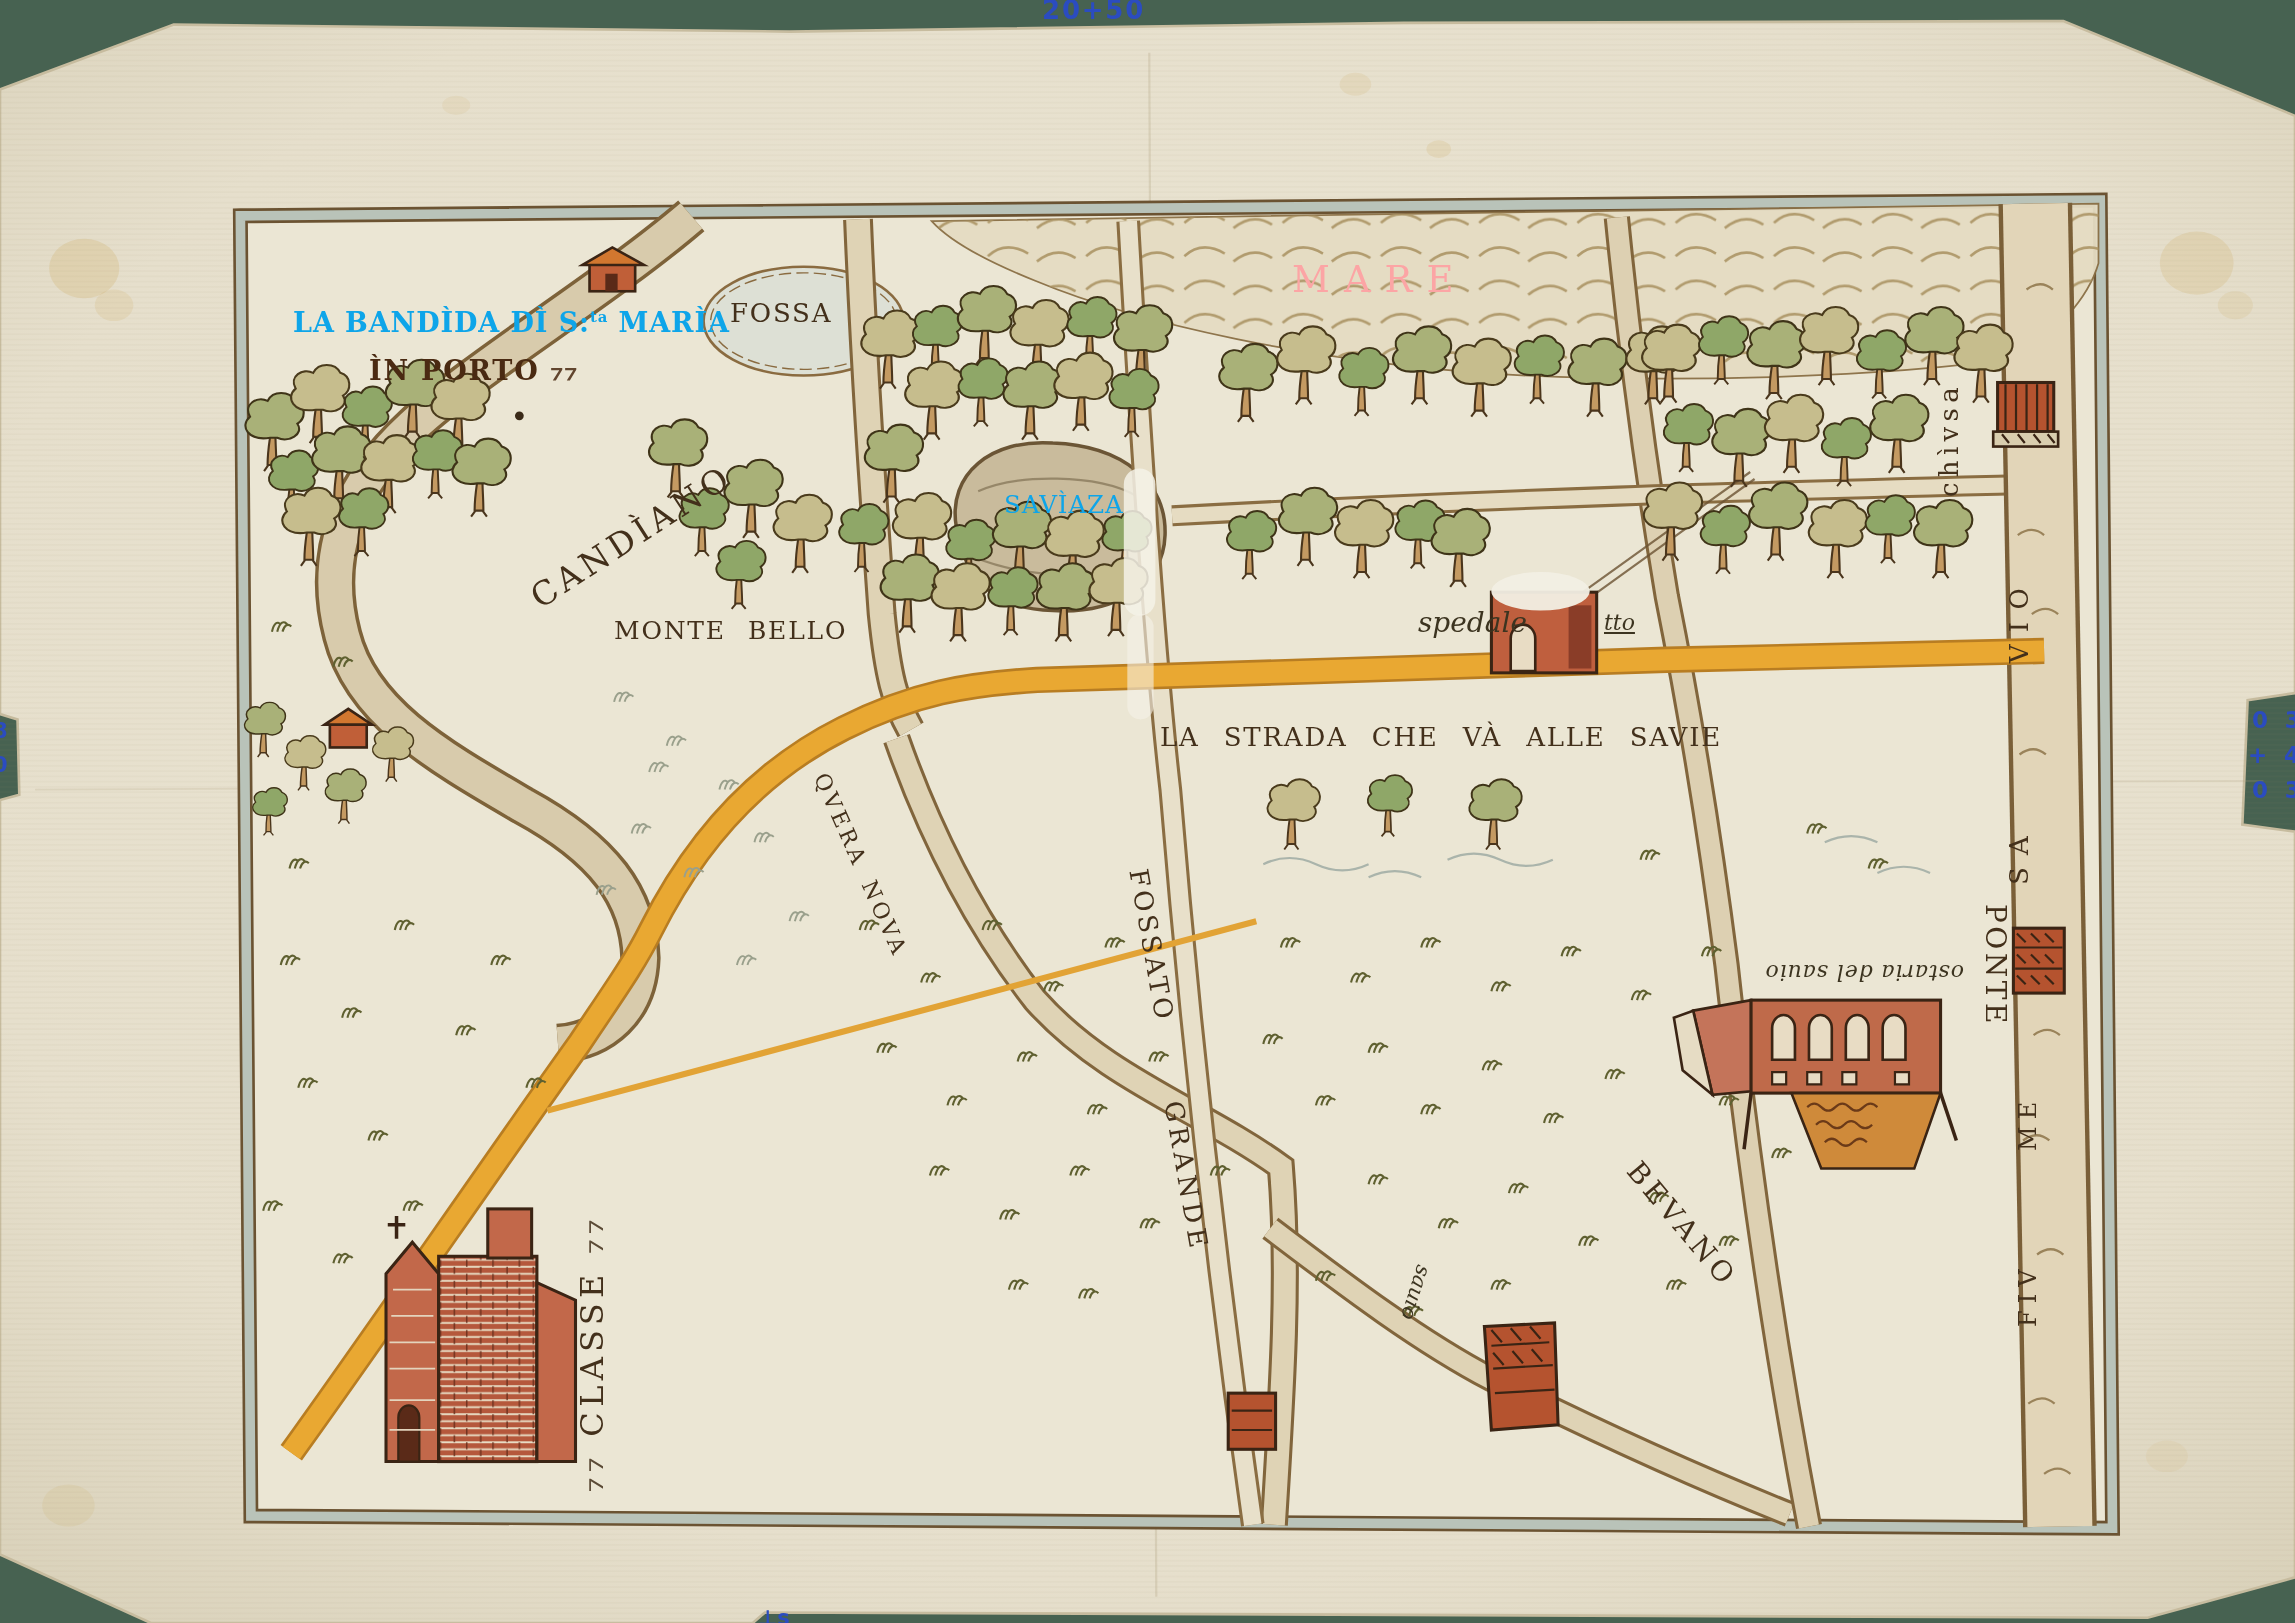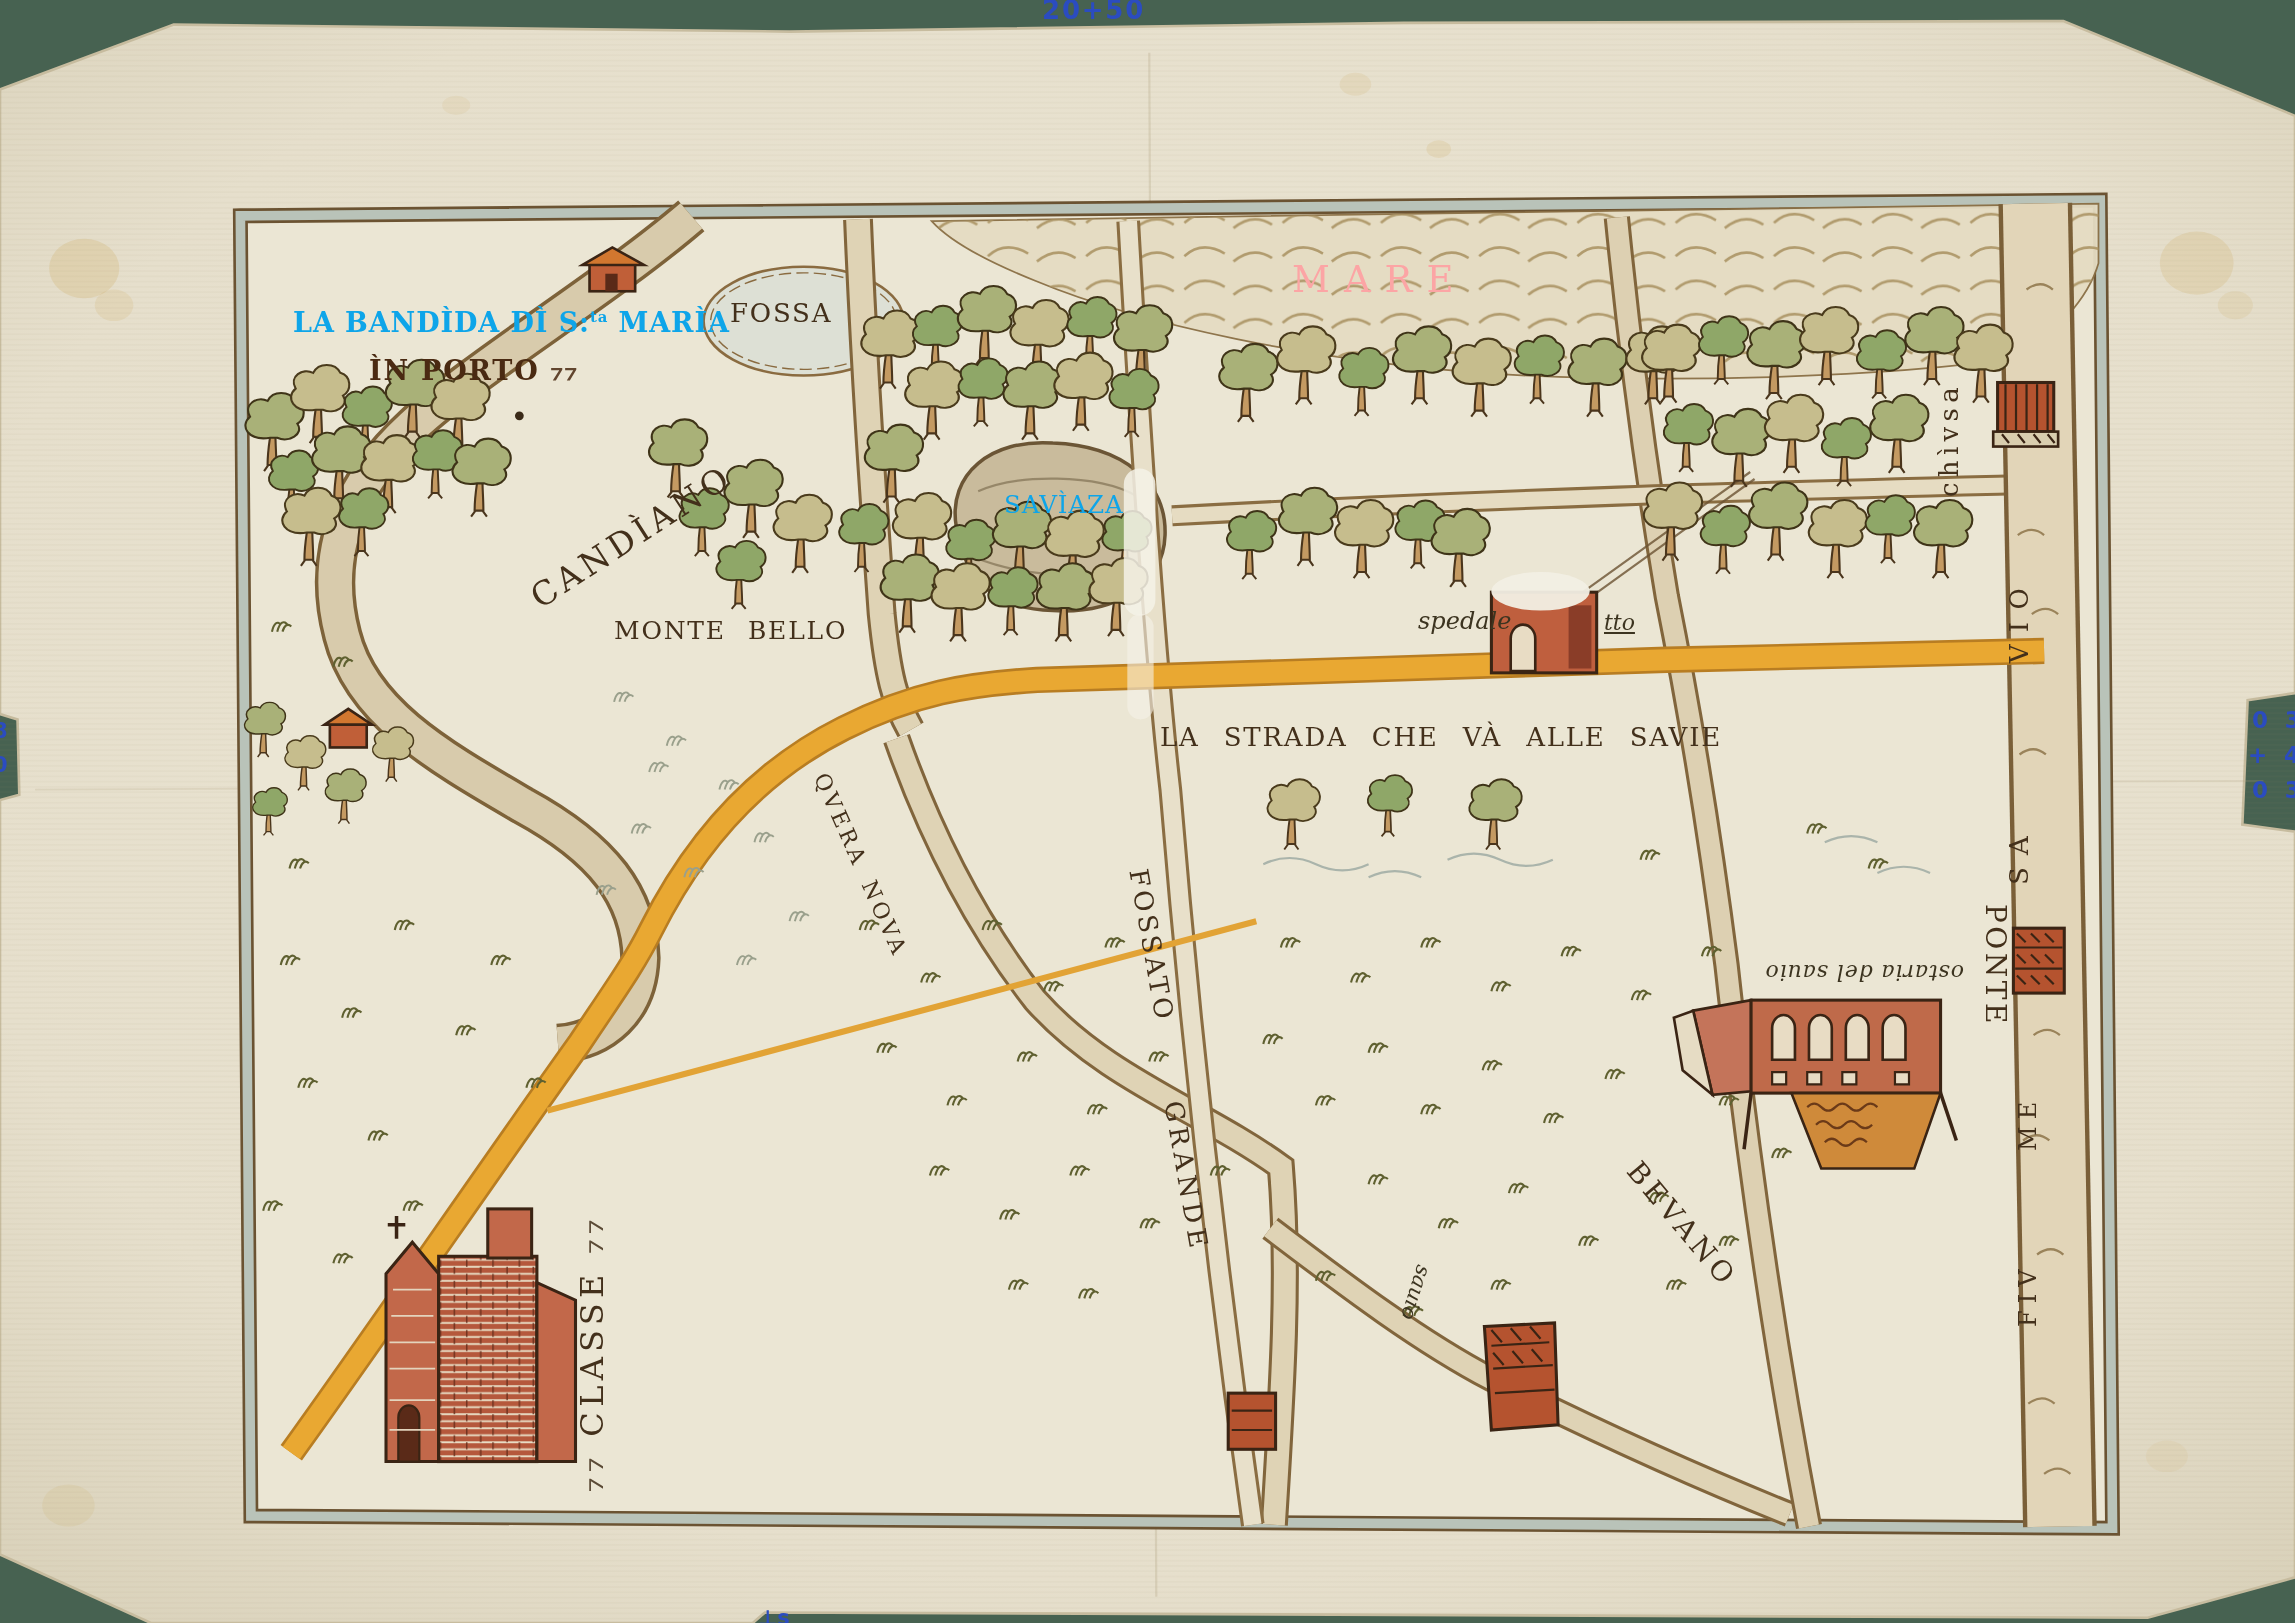--- a/index.html
+++ b/index.html
@@ -380,21 +380,21 @@
   <span>ÌN PORTO</span>
   <span class="flou">⁊⁊</span>
 </div>
 
 <div class="lbl" style="left:1292px;top:261px;font-size:37px;letter-spacing:14px;color:#fca5a5;">MARE</div>
 <div class="lbl" style="left:730px;top:300px;font-size:26px;letter-spacing:1.8px;">FOSSA</div>
 <div class="lbl" style="left:1004px;top:493px;font-size:24.6px;letter-spacing:0.9px;color:#0ea5e9;">SAVÌAZA</div>
 <div class="lbl rot" style="left:525px;top:586px;font-size:33px;letter-spacing:4.4px;transform:rotate(-33deg);">CANDÌANO</div>
 <div class="lbl" style="left:614px;top:618px;font-size:25px;letter-spacing:1.8px;word-spacing:12.3px;">MONTE BELLO</div>
 <div class="lbl" style="left:1160px;top:724px;font-size:26px;letter-spacing:1.8px;word-spacing:14px;">LA STRADA CHE VÀ ALLE SAVIE</div>
-<div class="lbl cursive" style="left:1418px;top:609px;font-size:24px;">spedale</div>
+<div class="lbl cursive" style="left:1418px;top:609px;font-size:28px;">spedale</div>
 <div class="lbl cursive" style="left:1604px;top:612px;font-size:22px;text-decoration:underline;">tto</div>
 <div class="lbl rot" style="left:1936px;top:497px;font-size:26px;letter-spacing:5.3px;transform:rotate(-90deg);">chìvsa</div>
 <div class="lbl rot" style="left:830px;top:770px;font-size:22px;letter-spacing:3.5px;word-spacing:7px;transform:rotate(66deg);">QVERA NOVA</div>
 <div class="lbl rot" style="left:1151px;top:867px;font-size:26px;letter-spacing:3.5px;transform:rotate(80deg);">FOSSATO</div>
 <div class="lbl rot" style="left:1186px;top:1099px;font-size:26px;letter-spacing:5.3px;transform:rotate(80deg);">GRANDE</div>
 <div class="lbl rot" style="left:1643px;top:1157px;font-size:28px;letter-spacing:4.4px;transform:rotate(50deg);">BEVANO</div>
 <div class="lbl rot" style="left:2009px;top:904px;font-size:28px;letter-spacing:3.5px;transform:rotate(90deg);">PONTE</div>
 <div class="lbl rot" style="left:2006px;top:885px;font-size:26px;letter-spacing:12.3px;word-spacing:140px;transform:rotate(-90deg);">SA VIO</div>
 <div class="lbl rot" style="left:2016px;top:1327px;font-size:24px;letter-spacing:7px;word-spacing:97px;transform:rotate(-90deg);">FIV ME</div>
 <div class="lbl rot cursive" style="left:1964px;top:983px;font-size:22px;letter-spacing:0.9px;transform:rotate(180deg);">ostaria del sauio</div>

